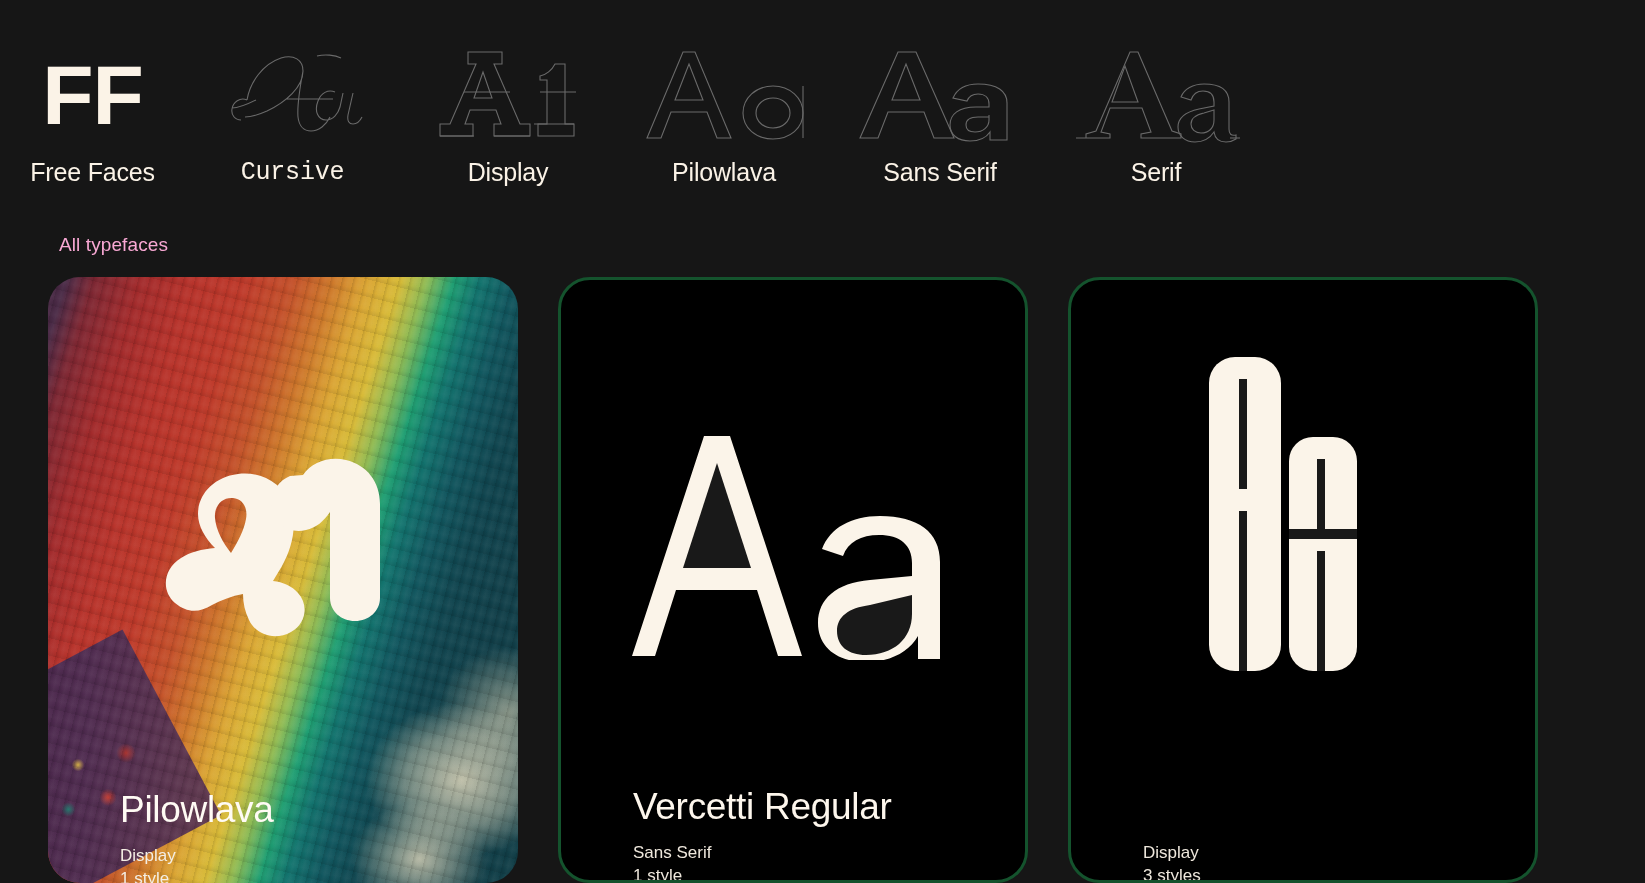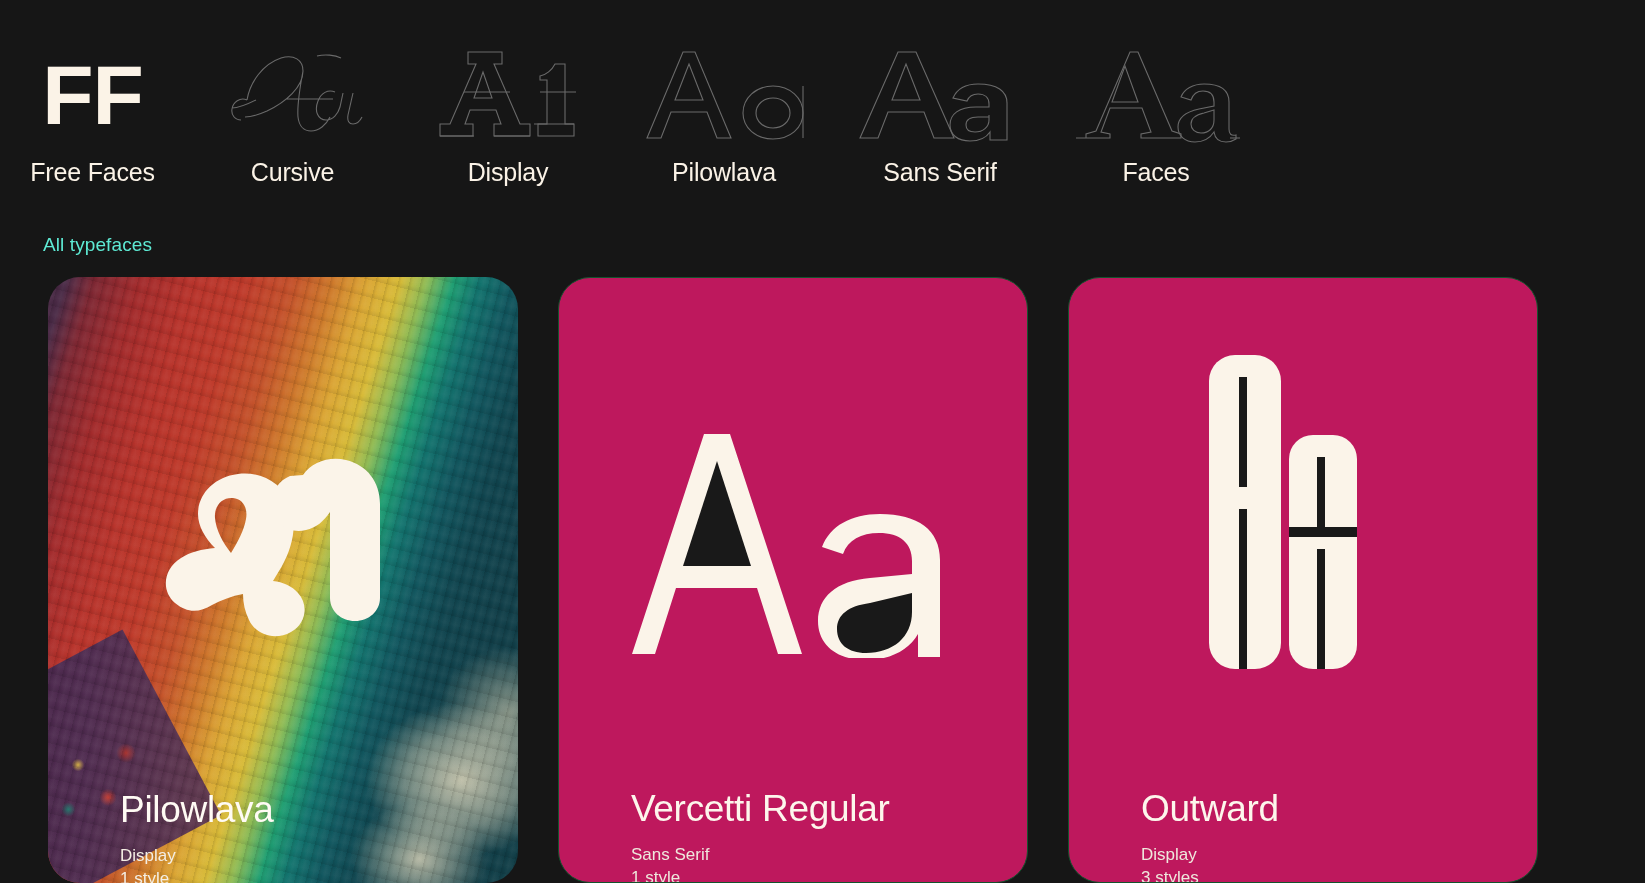--- a/index.html
+++ b/index.html
@@ -53,24 +53,24 @@
     font-weight:700;
     line-height:0.92;
     color:#FBF3E7;
     letter-spacing:-1px;
     display:block;
   }
 
   
   #section-label {
     position:absolute;
-    left:43px;
+    left:59px;
     top:234px;
     font-size:19px;
-    color:#5eead4;
+    color:#f9a8d4;
     letter-spacing:0.1px;
   }
 
   
   #typeface-grid {
     position:absolute;
     left:48px;
     top:277px;
     width:1560px;
     display:flex;
@@ -79,22 +79,22 @@
   .tf-card {
     position:relative;
     width:470px;
     height:606px;
     border-radius:32px;
     overflow:hidden;
     cursor:pointer;
     flex:0 0 auto;
   }
   .tf-card.bordered {
-    border:1px solid #14532d;
-    background:#be185d;
+    border:3px solid #14532d;
+    background:#000000;
   }
   .tf-card.image-card { border:none; }
 
   
   .card-bg {
     position:absolute;
     inset:0;
     background:
       radial-gradient(ellipse 150px 120px at 88% 83%, rgba(222,214,186,0.85) 0%, rgba(222,214,186,0.45) 38%, rgba(222,214,186,0) 64%),
       radial-gradient(ellipse 110px 90px at 79% 96%, rgba(222,214,186,0.8) 0%, rgba(222,214,186,0) 62%),
@@ -187,21 +187,21 @@
 
 <div id="category-nav">
 
   <div class="cat-item is-first" style="width:185px;">
     <div class="cat-icon">
       <span class="ff-mark">FF</span>
     </div>
     <div class="cat-label">Free Faces</div>
   </div>
 
-  <div class="cat-item" style="width:215px;">
+  <div class="cat-item" style="width:215px;font-family:Liberation Mono, monospace;">
     <div class="cat-icon">
       <svg width="160" height="100" viewBox="0 0 160 100" fill="none" stroke="#6a6a6a" stroke-width="1.1">
         <path d="M28 74c-6 0-10-5-9-11 1-7 8-12 15-9M34 54c3-18 16-36 34-42 13-4 22 2 22 13 0 16-17 31-36 40-9 4-16 6-22 6M19 62c5 0 14-3 24-8M104 10c8-2 18-1 24 2M90 25c-3 16-6 34-5 46 1 9 6 14 13 14 8 0 15-6 19-14M74 53h46M122 46c-7-3-14 1-17 9-4 10 0 19 8 19 7 0 12-6 14-13l3-14M140 47l-5 22c-1 6 1 9 5 9 4 0 7-3 9-7"></path>
       </svg>
     </div>
     <div class="cat-label">Cursive</div>
   </div>
 
   <div class="cat-item" style="width:216px;">
     <div class="cat-icon">
@@ -245,21 +245,21 @@
   <div class="cat-item" style="width:216px;">
     <div class="cat-icon">
       <svg width="168" height="100" viewBox="0 0 168 100" fill="none" stroke="#6a6a6a" stroke-width="1.1">
         <path d="M4 92h34v-4l-9-2 9-24h32l9 24-10 2v4h40v-4l-9-3L66 6h-8L24 85l-10 3v4h-10z"></path>
         <path d="M40 56h26L53 20 40 56z"></path>
         <path d="M132 38c-11 0-20 5-23 13l10 3c2-6 6-9 12-9 7 0 11 4 11 11v4l-15 3c-14 3-21 9-21 18 0 9 7 15 17 15 8 0 15-4 19-10 1 7 5 10 12 10 4 0 7-1 10-3v-4c-5 1-7-1-7-6V56c0-12-9-18-25-18z"></path>
         <path d="M142 64v10c0 8-5 13-13 13-6 0-10-4-10-9 0-6 4-9 13-11l10-3z"></path>
         <path d="M158 92h10"></path>
       </svg>
     </div>
-    <div class="cat-label">Faces</div>
+    <div class="cat-label">Serif</div>
   </div>
 
 
 </div>
 
 <div id="section-label">All typefaces</div>
 
 <div id="typeface-grid">
 
   <div class="tf-card image-card">
@@ -302,19 +302,18 @@
         <rect x="6" y="6" width="72" height="314" rx="26"></rect>
         <rect x="36" y="28" width="8" height="110" fill="#191919"></rect>
         <rect x="36" y="160" width="8" height="160" fill="#191919"></rect>
         <rect x="86" y="86" width="68" height="234" rx="24"></rect>
         <rect x="114" y="108" width="8" height="72" fill="#191919"></rect>
         <rect x="114" y="200" width="8" height="120" fill="#191919"></rect>
         <rect x="86" y="178" width="68" height="10" fill="#191919"></rect>
       </svg>
     </div>
     <div class="card-meta">
-      <div class="tf-name">Outward</div>
       <div class="tf-cat">Display</div>
       <div class="tf-styles">3 styles</div>
     </div>
   </div>
 
 </div>
 
 </body></html>

